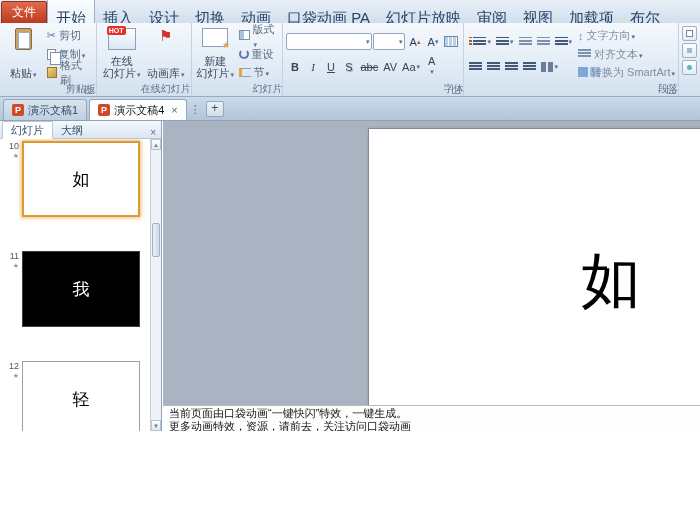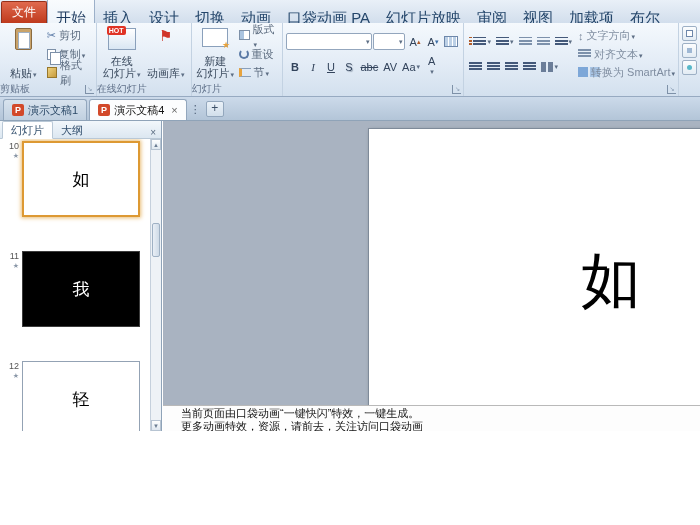--- a/index.html
+++ b/index.html
@@ -16,21 +16,21 @@
   .rtab { height:21px; line-height:21px; padding:16px 8px; font-size:15px; color:#24466b; white-space:nowrap;margin-top:48px; }
   .rtab.active { background:linear-gradient(#fdfeff,#eef4fa); border:1px solid #9cb0c9; border-bottom:none;
     border-radius:2px 2px 0 0; color:#1d3a5f; }
 
   
   .ribbon { position:absolute; top:23px; left:0; right:0; height:74px;
     background:linear-gradient(#f5f9fd,#e3ecf6 55%,#d3e0ee); border-bottom:1px solid #97aac1;
     display:flex; }
   .group { position:relative; height:100%; border-right:1px solid #c3d2e2; padding:2px 3px 13px 3px; }
   .g-label { position:absolute; bottom:0; left:0; right:0; height:13px; font-size:10px;
-    color:#60718a; text-align:left; line-height:12px; }
+    color:#60718a; text-align:right; line-height:12px; }
   .launcher { position:absolute; right:2px; bottom:2px; width:9px; height:9px;
     border-left:1px solid #7e91a8; border-bottom:1px solid #7e91a8; font-size:6px; line-height:8px;
     color:#7e91a8; text-align:center; cursor:pointer; }
   .launcher::after { content:"\2198"; }
   .g-body { display:flex; height:100%; }
   .bigbtn { width:44px; display:flex; flex-direction:column; align-items:center;
     justify-content:space-between; padding:3px 0 2px 0; font-size:11px; color:#3a4a5e; text-align:center; }
   .bb-label { line-height:12px; }
   .dd::after { content:"\25BE"; font-size:7px; color:#5d6e84; margin-left:1px; }
   .smallcol { display:flex; flex-direction:column; justify-content:space-evenly; }
@@ -134,21 +134,21 @@
   
   .canvas { position:absolute; top:121px; left:163px; right:0; bottom:26px;
     background:#a9b3c1; overflow:hidden; }
   .slide { position:absolute; left:205px; top:7px; width:486px; height:363px; background:#fff;
     border:1px solid #7e8a99; box-shadow:2px 2px 4px rgba(0,0,0,.4); }
   .slide-char { position:absolute; left:50%; top:112px; transform:translateX(-50%);
     font-size:60px; color:#000; }
 
   
   .statusbar { position:absolute; left:163px; right:0; bottom:0; height:26px;
-    background:#fdfdfd; border-top:1px solid #b9b9b9; padding:1px 18px;
+    background:#fdfdfd; border-top:1px solid #b9b9b9; padding:1px 6px;
     font-size:11px; line-height:13px; color:#111; overflow:hidden; white-space:nowrap; }
 </style>
 </head>
 <body>
 
 <div class="app">
 
   <div class="tabbar">
     <div class="file-tab">文件</div>
     <div class="rtab active">开始</div>
@@ -261,20 +261,23 @@
           <span class="tbtn shad">S</span>
           <span class="tbtn strike">abc</span>
           <span class="tbtn">AV</span>
           <span class="tbtn dd">Aa</span>
           <span class="tbtn colorA dd">
               <span>A</span>
               <span class="bar"></span>
             </span>
         </div>
       </div>
+      <div class="g-label">
+        <span>字体</span>
+      </div>
       <span class="launcher"></span>
     </div>
 
     <div class="group">
       <div class="g-body">
         <div class="fcol">
           <div class="frow">
             <span class="tbtn dd">
                 <span class="idots"></span>
                 <span class="ibars"></span>
@@ -318,20 +321,23 @@
           <div class="txtbtn">
             <span class="ibars light"></span>
             <span class="dd">对齐文本</span>
           </div>
           <div class="txtbtn">
             <span class="ism"></span>
             <span class="dd">转换为 SmartArt</span>
           </div>
         </div>
       </div>
+      <div class="g-label">
+        <span>段落</span>
+      </div>
       <span class="launcher"></span>
     </div>
 
     <div class="minicol">
       <span class="mc-btn b1"></span>
       <span class="mc-btn b2"></span>
       <span class="mc-btn b3"></span>
     </div>
   </div>
 

